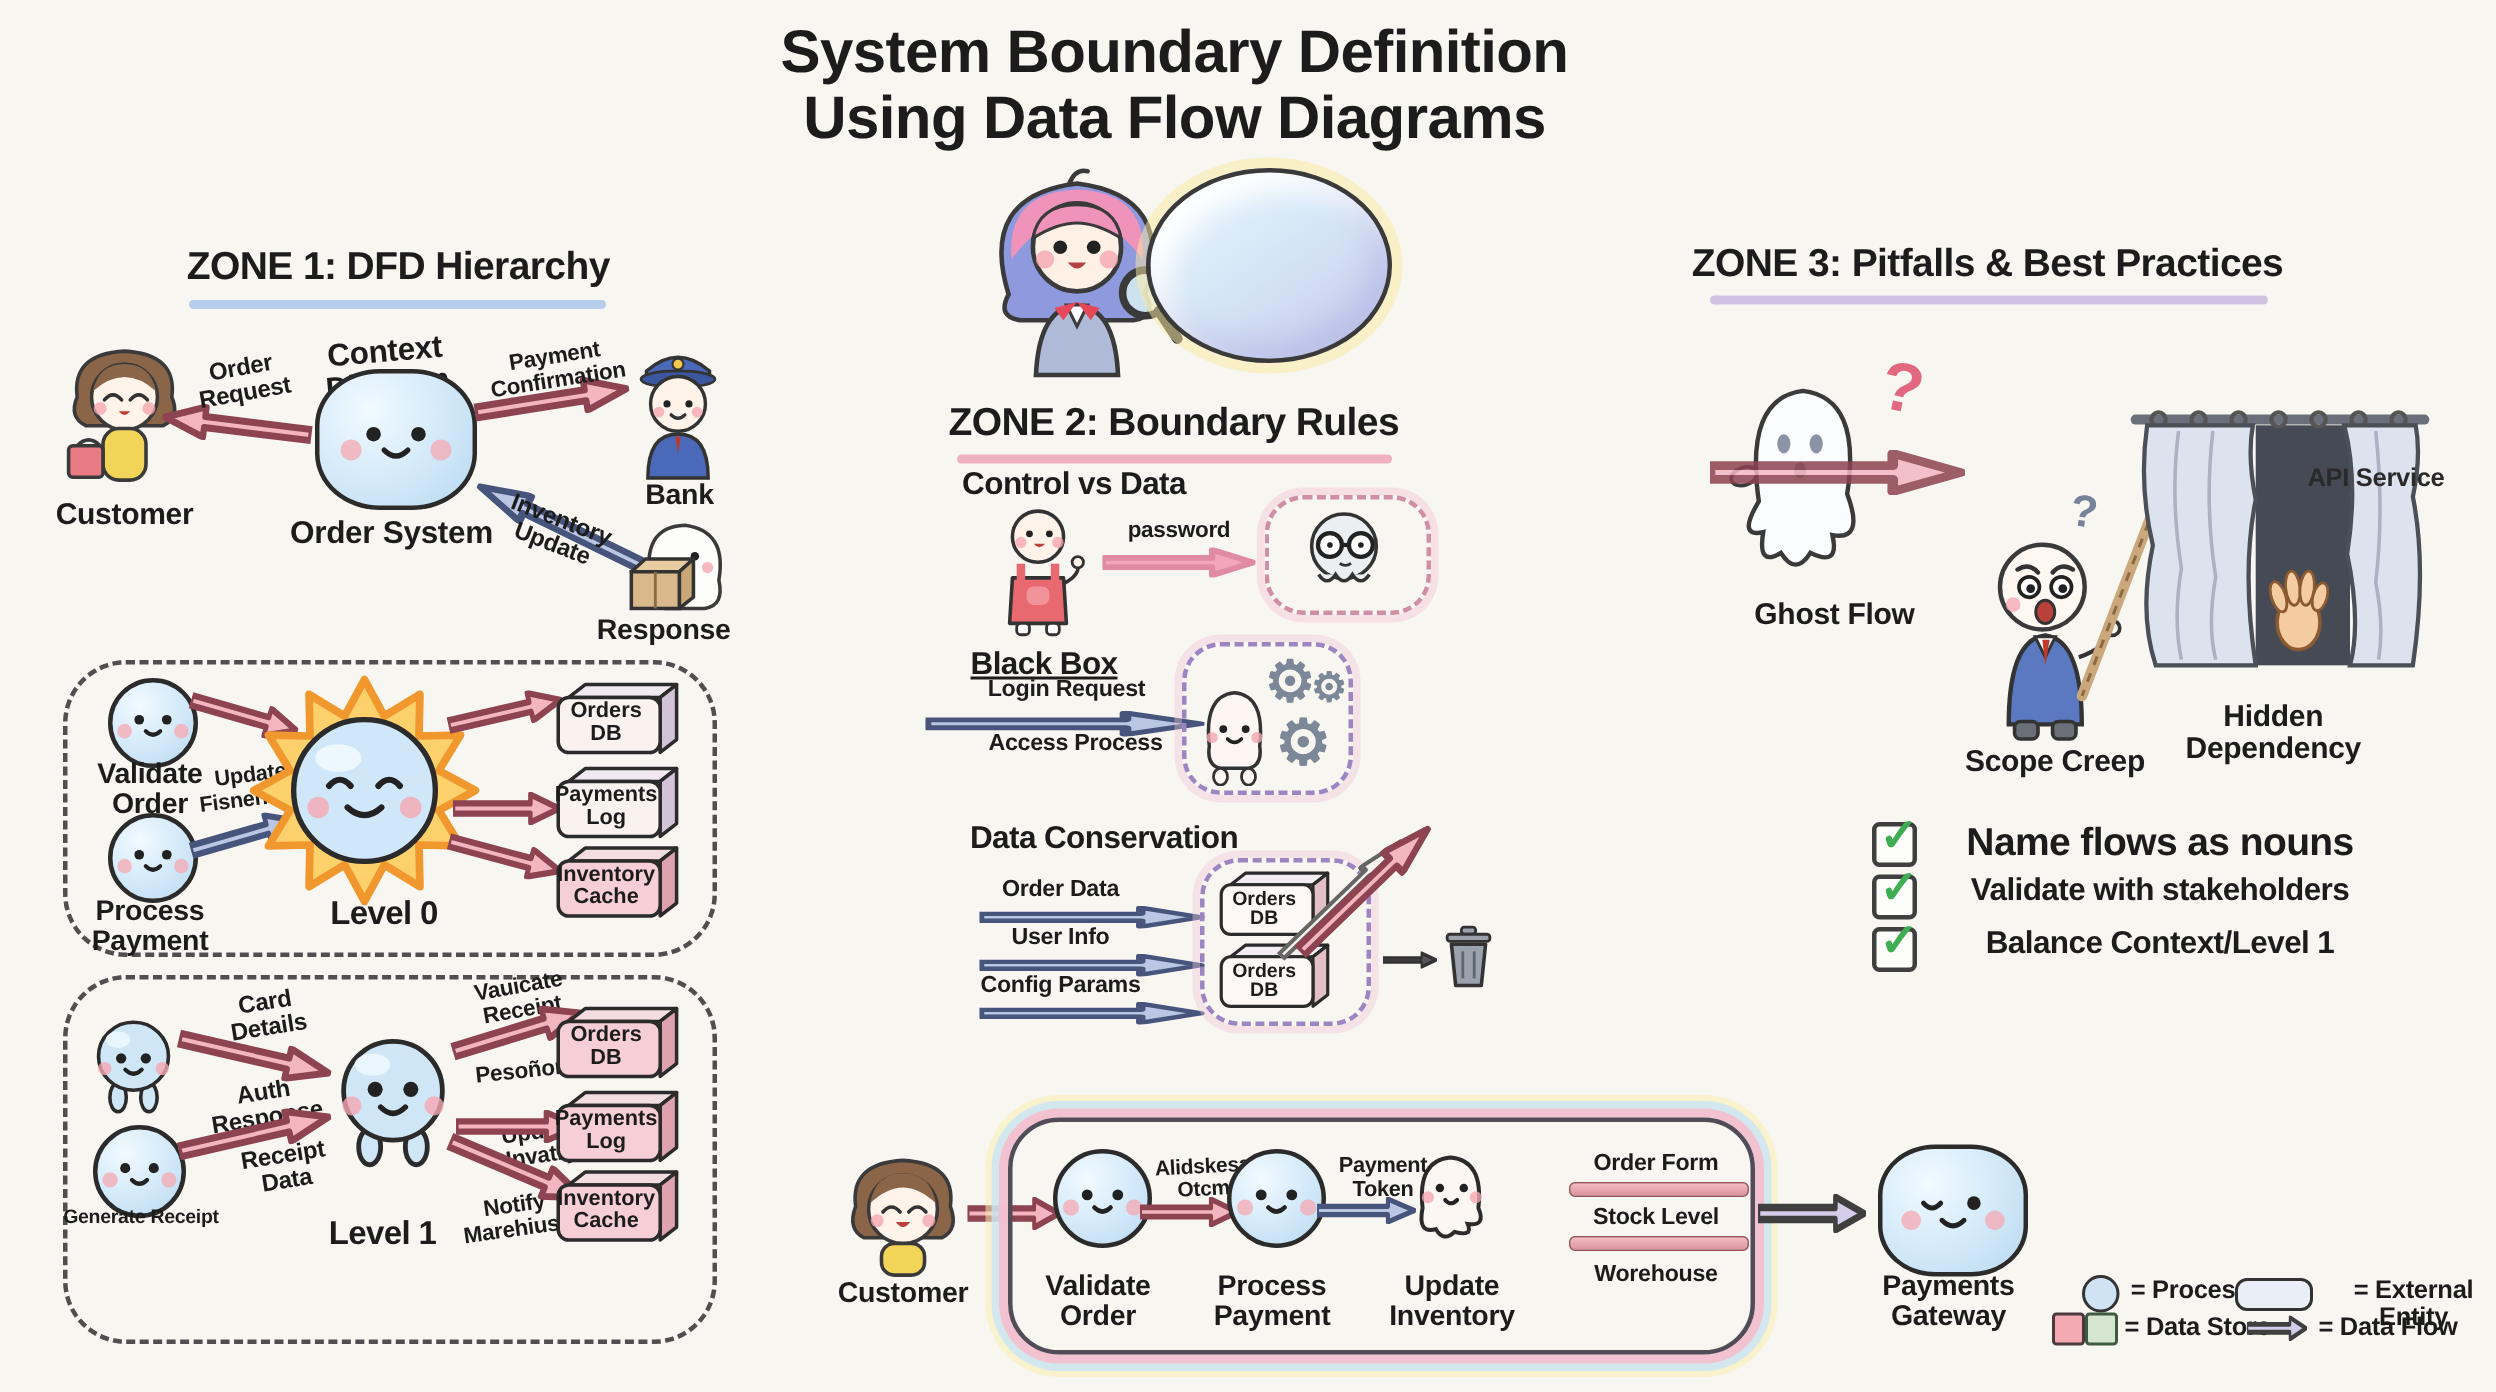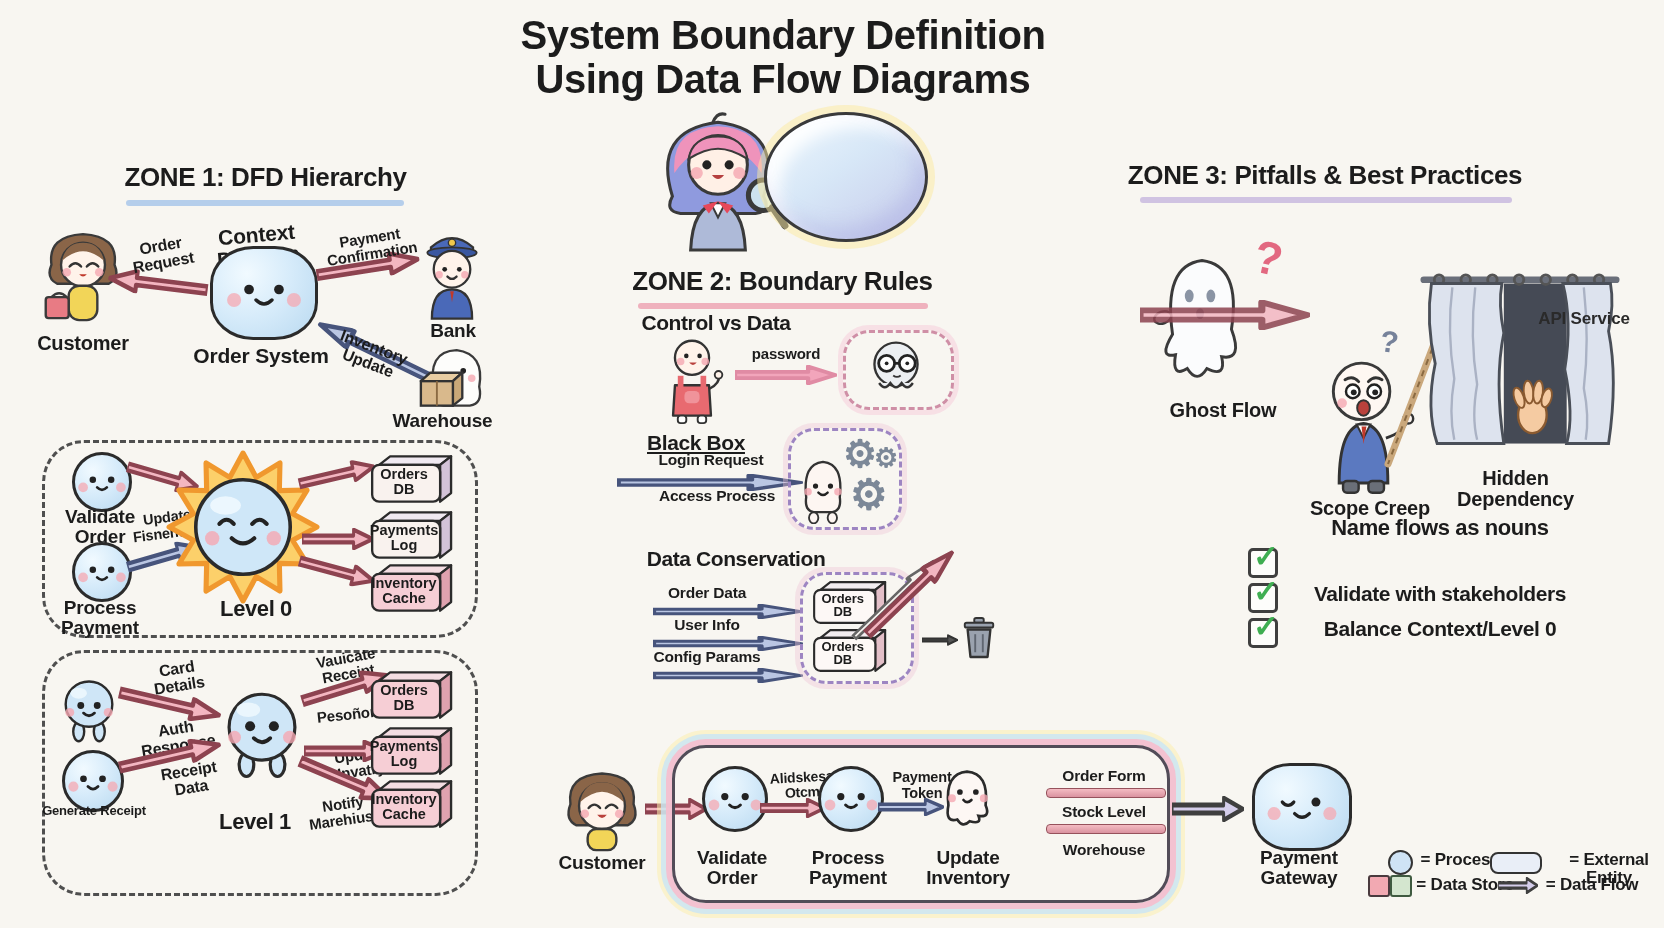--- a/index.html
+++ b/index.html
@@ -133,21 +133,21 @@
 
   <svg class="abs" style="left:412px;top:336px;width:78px;height:80px;" viewBox="0 0 80 85">
     <path d="M22 58 Q14 16 46 15 Q76 19 70 54 Q74 72 60 74 L32 74 Q18 72 22 58Z" fill="#fdfdfb" stroke="#3a3a3a" stroke-width="2.5"></path>
     <circle cx="53" cy="37" r="3" fill="#222"></circle>
     <circle cx="62" cy="45" r="4" fill="#f5a8b2" opacity=".8"></circle>
     <polygon points="8,48 18,39 52,39 42,48" fill="#e8cda2" stroke="#333" stroke-width="2.5" stroke-linejoin="round"></polygon>
     <polygon points="42,48 52,39 52,66 42,74" fill="#c9a878" stroke="#333" stroke-width="2.5" stroke-linejoin="round"></polygon>
     <rect x="8" y="48" width="34" height="26" fill="#d9b98c" stroke="#333" stroke-width="2.5"></rect>
     <line x1="25" y1="48" x2="25" y2="74" stroke="#8a6a42" stroke-width="2"></line>
   </svg>
-  <div class="lbl" style="left:385px;top:411px;width:115px;font-size:19px;">Warehouse</div>
+  <div class="lbl" style="left:385px;top:411px;width:115px;font-size:19px;">Response</div>
 
   <div class="dashbox" style="left:42px;top:440px;width:430px;height:192px;"></div>
   <div class="blob" style="left:72px;top:452px;width:54px;height:54px;border-radius:50%;">
     <svg class="face" viewBox="0 0 100 100">
         <circle cx="33" cy="46" r="6" fill="#222"></circle>
         <circle cx="67" cy="46" r="6" fill="#222"></circle>
         <path d="M41 60 Q50 69 59 60" stroke="#222" stroke-width="5" fill="none" stroke-linecap="round"></path>
         <circle cx="15" cy="60" r="9" fill="#f5a8b2" opacity=".75"></circle>
         <circle cx="85" cy="60" r="9" fill="#f5a8b2" opacity=".75"></circle>
       </svg>
@@ -484,21 +484,21 @@
 
   <div class="blob" style="left:1252px;top:763px;width:94px;height:82px;border-radius:38%;">
     <svg class="face" viewBox="0 0 100 100">
       <path d="M26 44 q7 8 14 0" stroke="#222" stroke-width="4" fill="none" stroke-linecap="round"></path>
       <circle cx="67" cy="44" r="5.5" fill="#222"></circle>
       <path d="M41 58 Q50 67 59 58" stroke="#222" stroke-width="4" fill="none" stroke-linecap="round"></path>
       <circle cx="16" cy="58" r="8" fill="#f5a8b2" opacity=".75"></circle>
         <circle cx="84" cy="58" r="8" fill="#f5a8b2" opacity=".75"></circle>
     </svg>
   </div>
-  <div class="lbl" style="left:1244px;top:848px;width:110px;font-size:19px;">Payment Gateway</div>
+  <div class="lbl" style="left:1244px;top:848px;width:110px;font-size:19px;">Payments Gateway</div>
 
   <div class="lbl hd" style="left:1120px;top:162px;width:410px;font-size:26px;">ZONE 3: Pitfalls &amp; Best Practices</div>
   <div class="underline" style="left:1140px;top:197px;width:372px;background:#c9badf;"></div>
 
   <svg class="abs" style="left:1148px;top:238px;width:108px;height:158px;" viewBox="0 0 110 155">
     <path d="M25 95 Q15 25 55 20 Q95 25 85 90 Q97 122 75 118 Q80 140 60 130 Q50 146 40 130 Q24 140 28 116 Q10 120 25 95Z" fill="#fbfcfd" stroke="#3a3a3a" stroke-width="3"></path>
     <ellipse cx="15" cy="78" rx="9" ry="6" fill="#fbfcfd" stroke="#3a3a3a" stroke-width="2.5" transform="rotate(-20 15 78)"></ellipse>
     <ellipse cx="42" cy="56" rx="4.5" ry="6.5" fill="#8a94a4"></ellipse>
       <ellipse cx="64" cy="56" rx="4.5" ry="6.5" fill="#8a94a4"></ellipse>
     <ellipse cx="53" cy="74" rx="4" ry="5.5" fill="#8a94a4"></ellipse>
@@ -557,29 +557,29 @@
       <ellipse cx="124" cy="134" rx="5" ry="12" fill="#f5cba2" stroke="#8a5a30" stroke-width="2" transform="rotate(6 124 134)"></ellipse>
       <ellipse cx="133" cy="140" rx="5" ry="10" fill="#f5cba2" stroke="#8a5a30" stroke-width="2" transform="rotate(16 133 140)"></ellipse>
     </g>
   </svg>
   <div class="lbl" style="left:1538px;top:310px;width:92px;font-size:17px;color:#2a2a2a;">API Service</div>
   <div class="lbl" style="left:1438px;top:468px;width:155px;font-size:20px;">Hidden Dependency</div>
 
   <div class="chk" style="left:1248px;top:548px;">
       <span class="chkmark">✓</span>
     </div>
-  <div class="lbl hd tl" style="left:1290px;top:516px;width:300px;font-size:22px;">Name flows as nouns</div>
+  <div class="lbl hd tl" style="left:1290px;top:548px;width:300px;font-size:26px;">Name flows as nouns</div>
   <div class="chk" style="left:1248px;top:583px;">
       <span class="chkmark">✓</span>
     </div>
   <div class="lbl hd tl" style="left:1290px;top:583px;width:300px;font-size:21px;">Validate with stakeholders</div>
   <div class="chk" style="left:1248px;top:618px;">
       <span class="chkmark">✓</span>
     </div>
-  <div class="lbl hd tl" style="left:1290px;top:618px;width:300px;font-size:21px;">Balance Context/Level 0</div>
+  <div class="lbl hd tl" style="left:1290px;top:618px;width:300px;font-size:21px;">Balance Context/Level 1</div>
 
   <div class="legend-circle" style="left:1388px;top:850px;"></div>
   <div class="lbl tl" style="left:1415px;top:851px;width:90px;font-size:17px;">= Process</div>
   <div class="legend-rect" style="left:1490px;top:852px;"></div>
   <div class="lbl tl" style="left:1544px;top:851px;width:130px;font-size:17px;">= External Entity</div>
   <div class="legend-sq" style="left:1368px;top:875px;background:#f2a9b2;"></div>
   <div class="legend-sq" style="left:1390px;top:875px;background:#d4e6cf;border-color:#3f5a40;"></div>
   <div class="lbl tl" style="left:1415px;top:876px;width:100px;font-size:17px;">= Data Store</div>
   <svg class="arrow lav" style="left:1498px;top:877px;width:40px;height:17px;" viewBox="0 0 120 26" preserveAspectRatio="none">
       <polygon points="0,9 86,9 86,2 118,13 86,24 86,17 0,17"></polygon>

